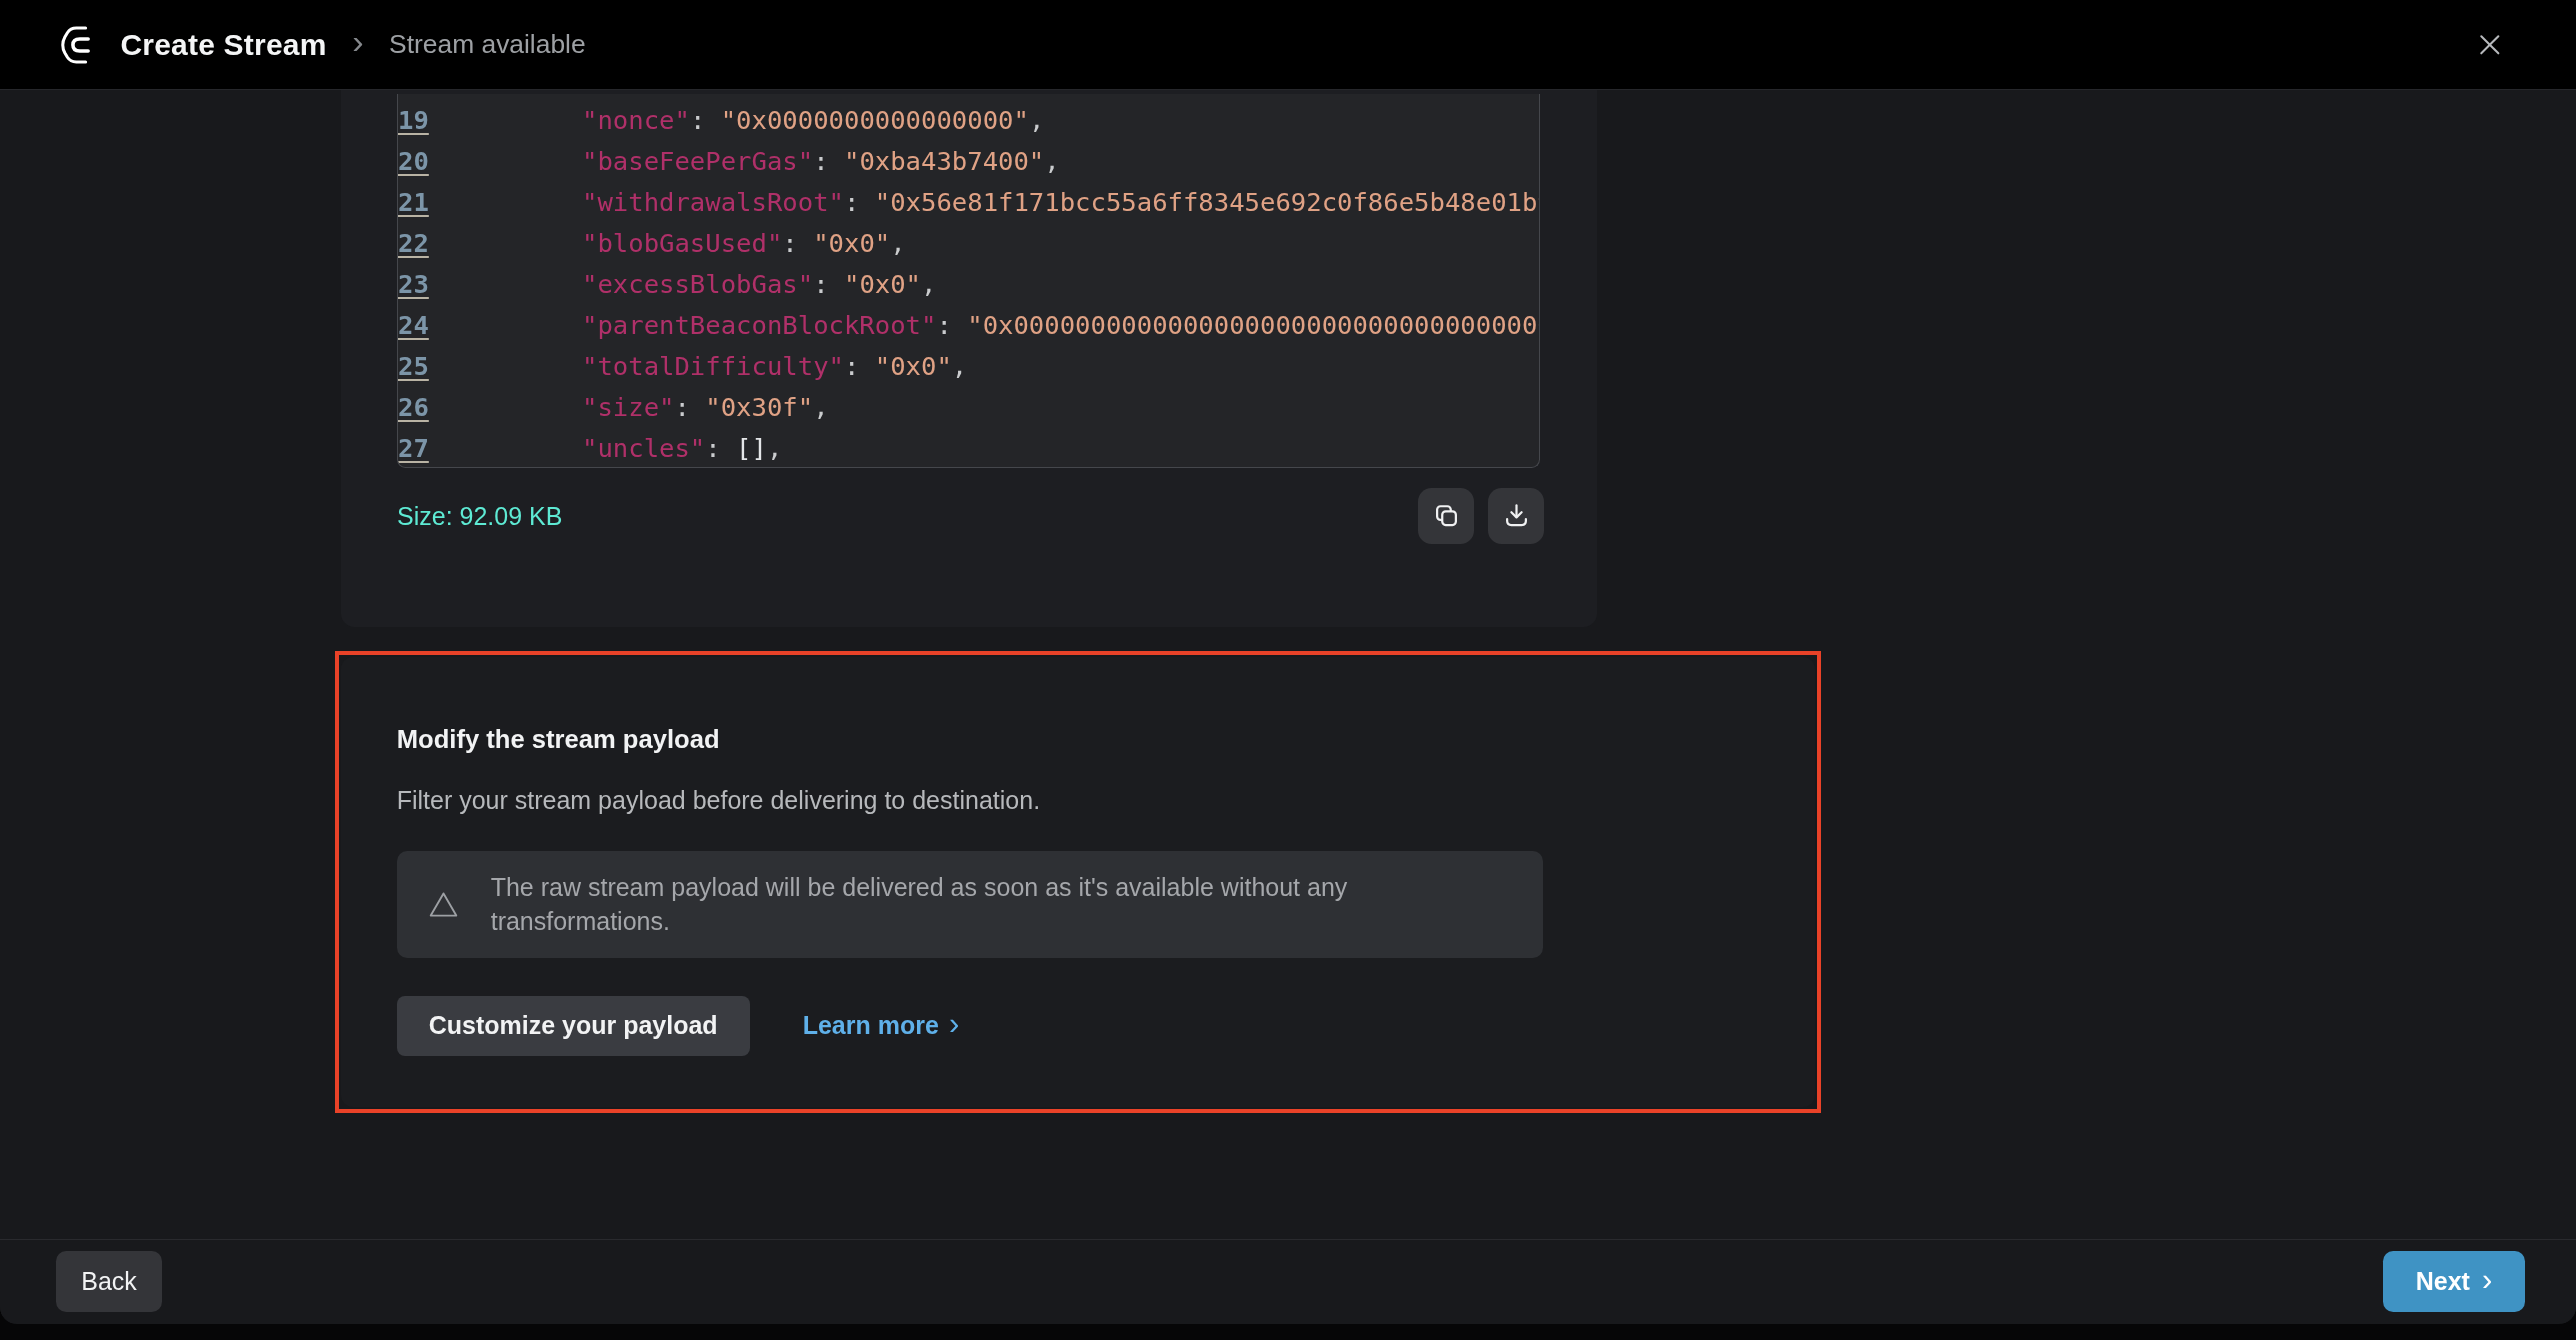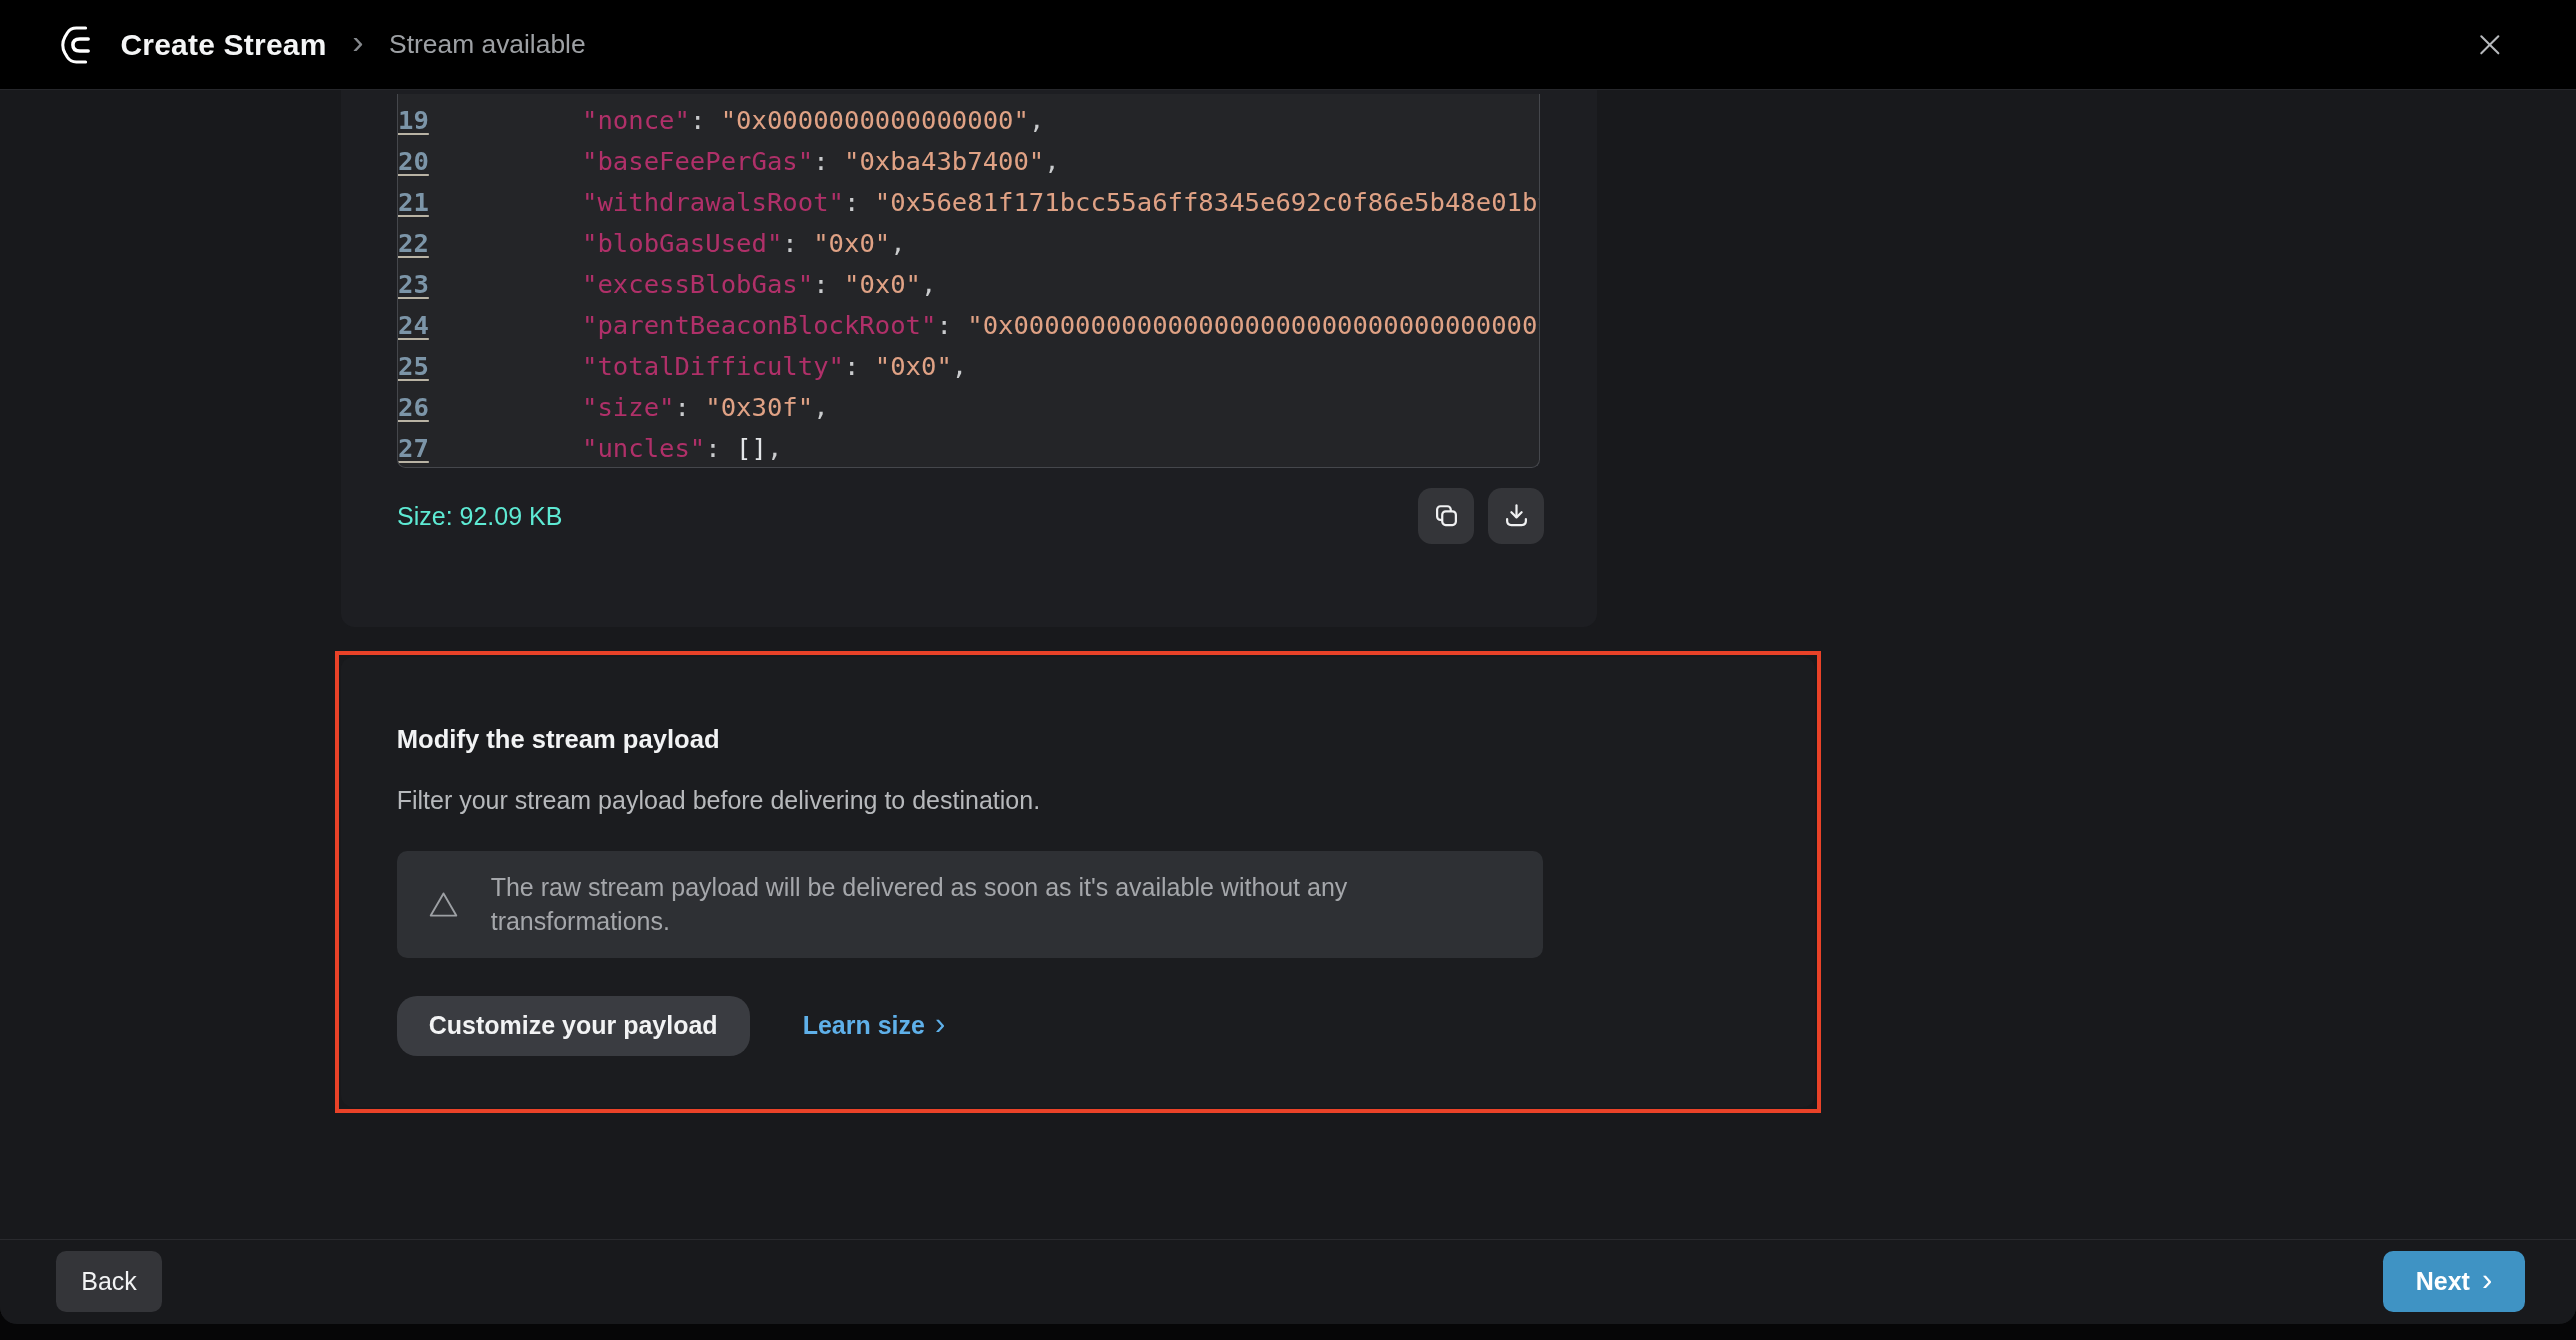--- a/index.html
+++ b/index.html
@@ -63,21 +63,21 @@
   .card2 { position:absolute; inset:1.7px; background:#1b1c1f; border-radius:12px;
            padding:68px 56px 0; }
   .payload-title { font-size:25.6px; font-weight:bold; color:#f2f3f4; }
   .payload-sub { margin-top:32px; font-size:25px; color:#b7b9bc; }
   .notice { margin-top:36px; width:1146px; background:#2e3034; border-radius:10.2px;
             min-height:107px; display:flex; align-items:center; padding-right:25.6px; }
   .notice-icon { width:94px; flex:none; display:flex; justify-content:center; }
   .notice-text { font-size:25px; line-height:34px; color:#a5a7ab; max-width:930px; }
   .actions { margin-top:38px; display:flex; align-items:center; gap:53px; }
   .customize-btn { height:60px; padding:12px 32px; background:#3a3c41; border:none;
-                   border-radius:20px; color:#f2f3f4; font-size:25px; font-weight:bold; cursor:pointer; }
+                   border-radius:8px; color:#f2f3f4; font-size:25px; font-weight:bold; cursor:pointer; }
   .learn-more { color:#5fb0e9; font-size:25px; font-weight:bold; text-decoration:none;
                 display:flex; align-items:center; gap:10.2px; cursor:pointer; }
   .learn-chevron { font-size:31px; font-weight:400; transform:translateY(-1.7px); }
 
   
   .footer { position:absolute; left:0; right:0; top:1239px; height:84px; background:#18191c;
             border-top:0.9px solid #292a2e; display:flex; align-items:center;
             justify-content:space-between; padding:0 51px 0 56px; }
   .back-btn { width:106px; height:61px; background:#343539; border:none; border-radius:10.2px;
               color:#f2f3f4; font-size:25px; cursor:pointer; }
@@ -153,21 +153,21 @@
           <span class="notice-icon">
             <svg width="31" height="29" viewBox="0 0 36 34" fill="none" stroke="#9da0a4" stroke-width="2.2" stroke-linejoin="round">
               <path d="M18 4 L33 30 L3 30 Z"></path>
             </svg>
           </span>
           <span class="notice-text">The raw stream payload will be delivered as soon as it's available without any transformations.</span>
         </div>
         <div class="actions">
           <button class="customize-btn">Customize your payload</button>
           <a class="learn-more">
-            <span>Learn size</span>
+            <span>Learn more</span>
             <span class="learn-chevron">›</span>
           </a>
         </div>
       </div>
     </div>
 
   </div>
 
   <div class="footer">
     <button class="back-btn">Back</button>

